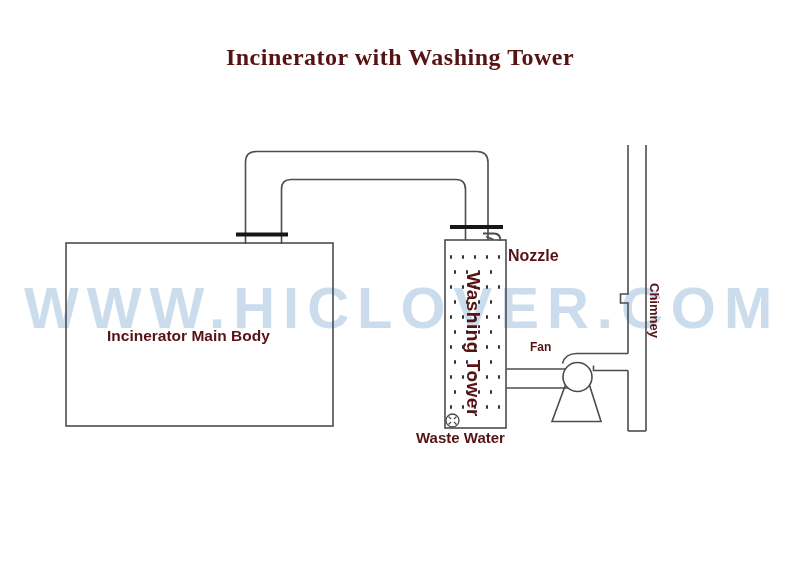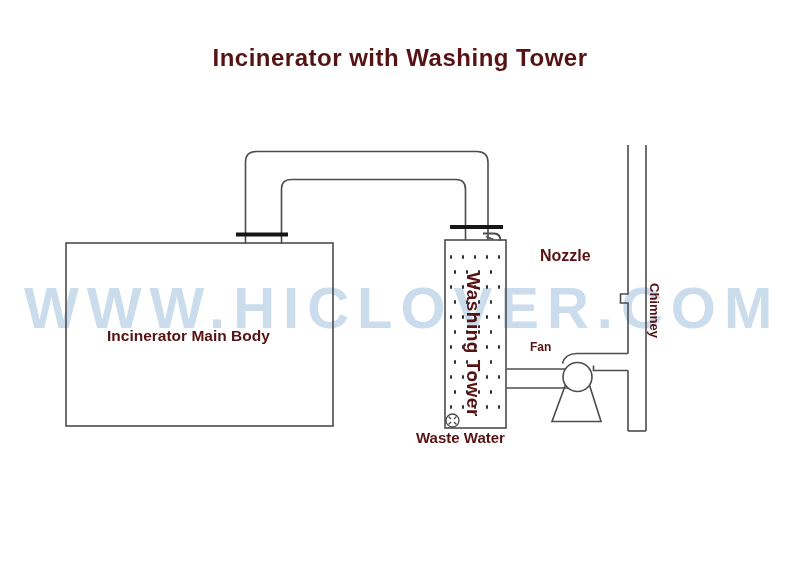--- a/index.html
+++ b/index.html
@@ -10,24 +10,24 @@
   .watermark{
     position:absolute;left:24px;top:274px;z-index:1;
     font-size:58px;font-weight:bold;letter-spacing:8px;white-space:nowrap;
     color:#cbdded;
   }
   #diagram-svg{position:absolute;left:0;top:0;z-index:2;}
   .label{
     position:absolute;z-index:3;color:#571213;font-weight:bold;white-space:nowrap;
   }
   .title{
-    left:0;top:44px;width:100%;text-align:center;font-size:24px;letter-spacing:.5px;
+    left:0;top:44px;width:100%;text-align:center;font-size:24px;letter-spacing:.5px;font-family:Liberation Serif, serif;
   }
   .incinerator-label{left:107px;top:327px;font-size:15.5px;}
-  .nozzle-label{left:508px;top:247px;font-size:16px;padding-left:32px;}
+  .nozzle-label{left:508px;top:247px;font-size:16px;}
   .fan-label{left:530px;top:340px;font-size:12px;}
   .waste-water-label{left:416px;top:429px;font-size:15px;}
   .washing-tower-label{
     left:484px;top:272px;font-size:19px;letter-spacing:.5px;
     transform:rotate(90deg);transform-origin:0 0;
   }
   .chimney-label{
     left:662px;top:283px;font-size:13px;
     transform:rotate(90deg);transform-origin:0 0;
   }

